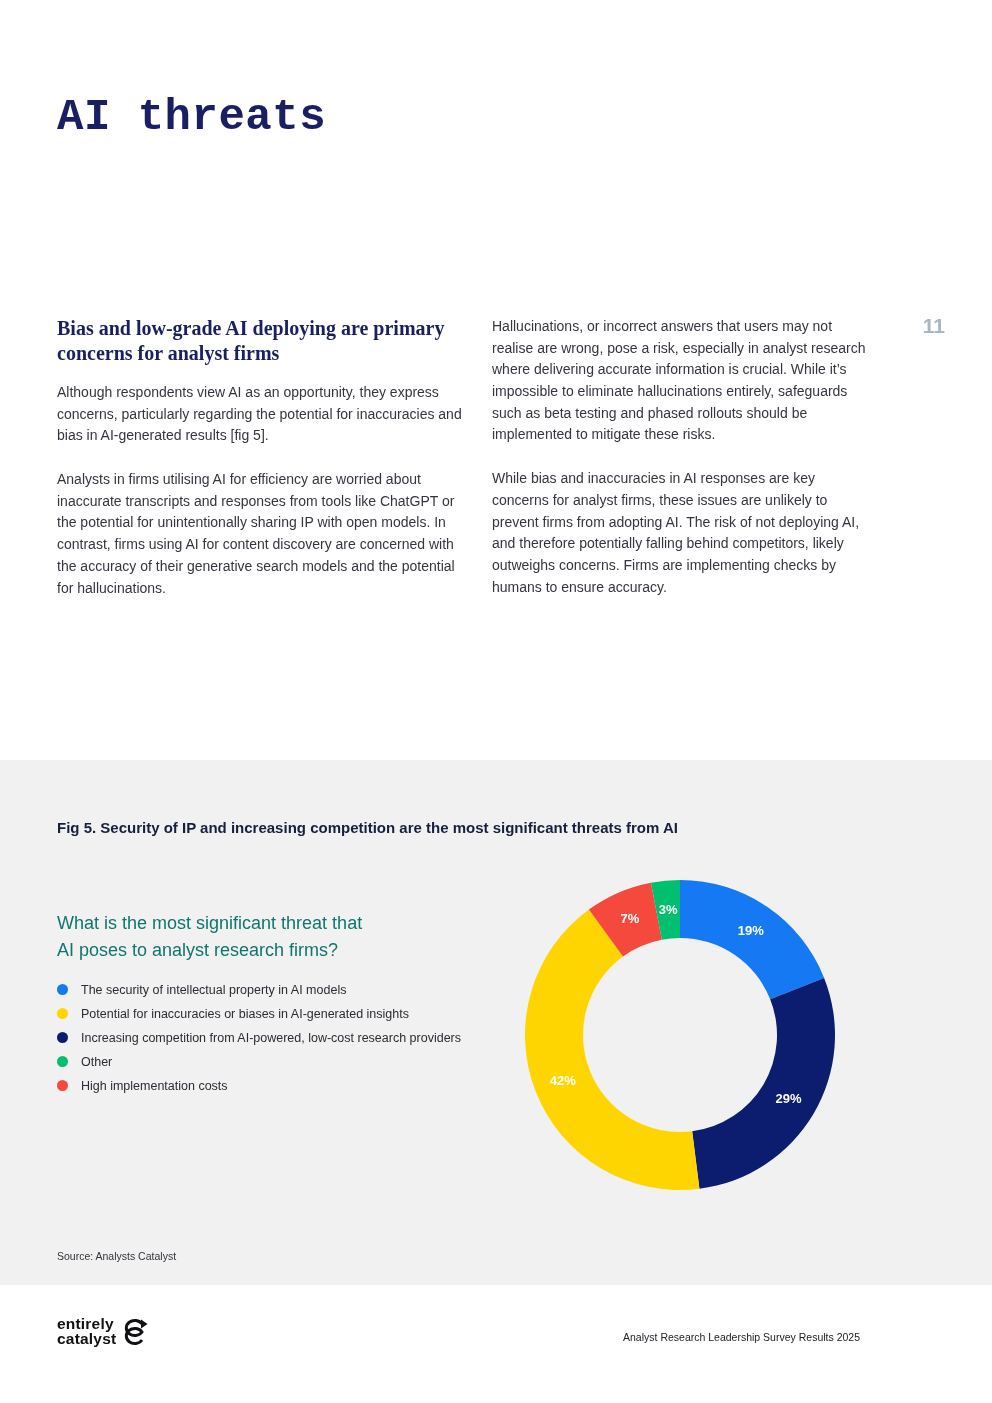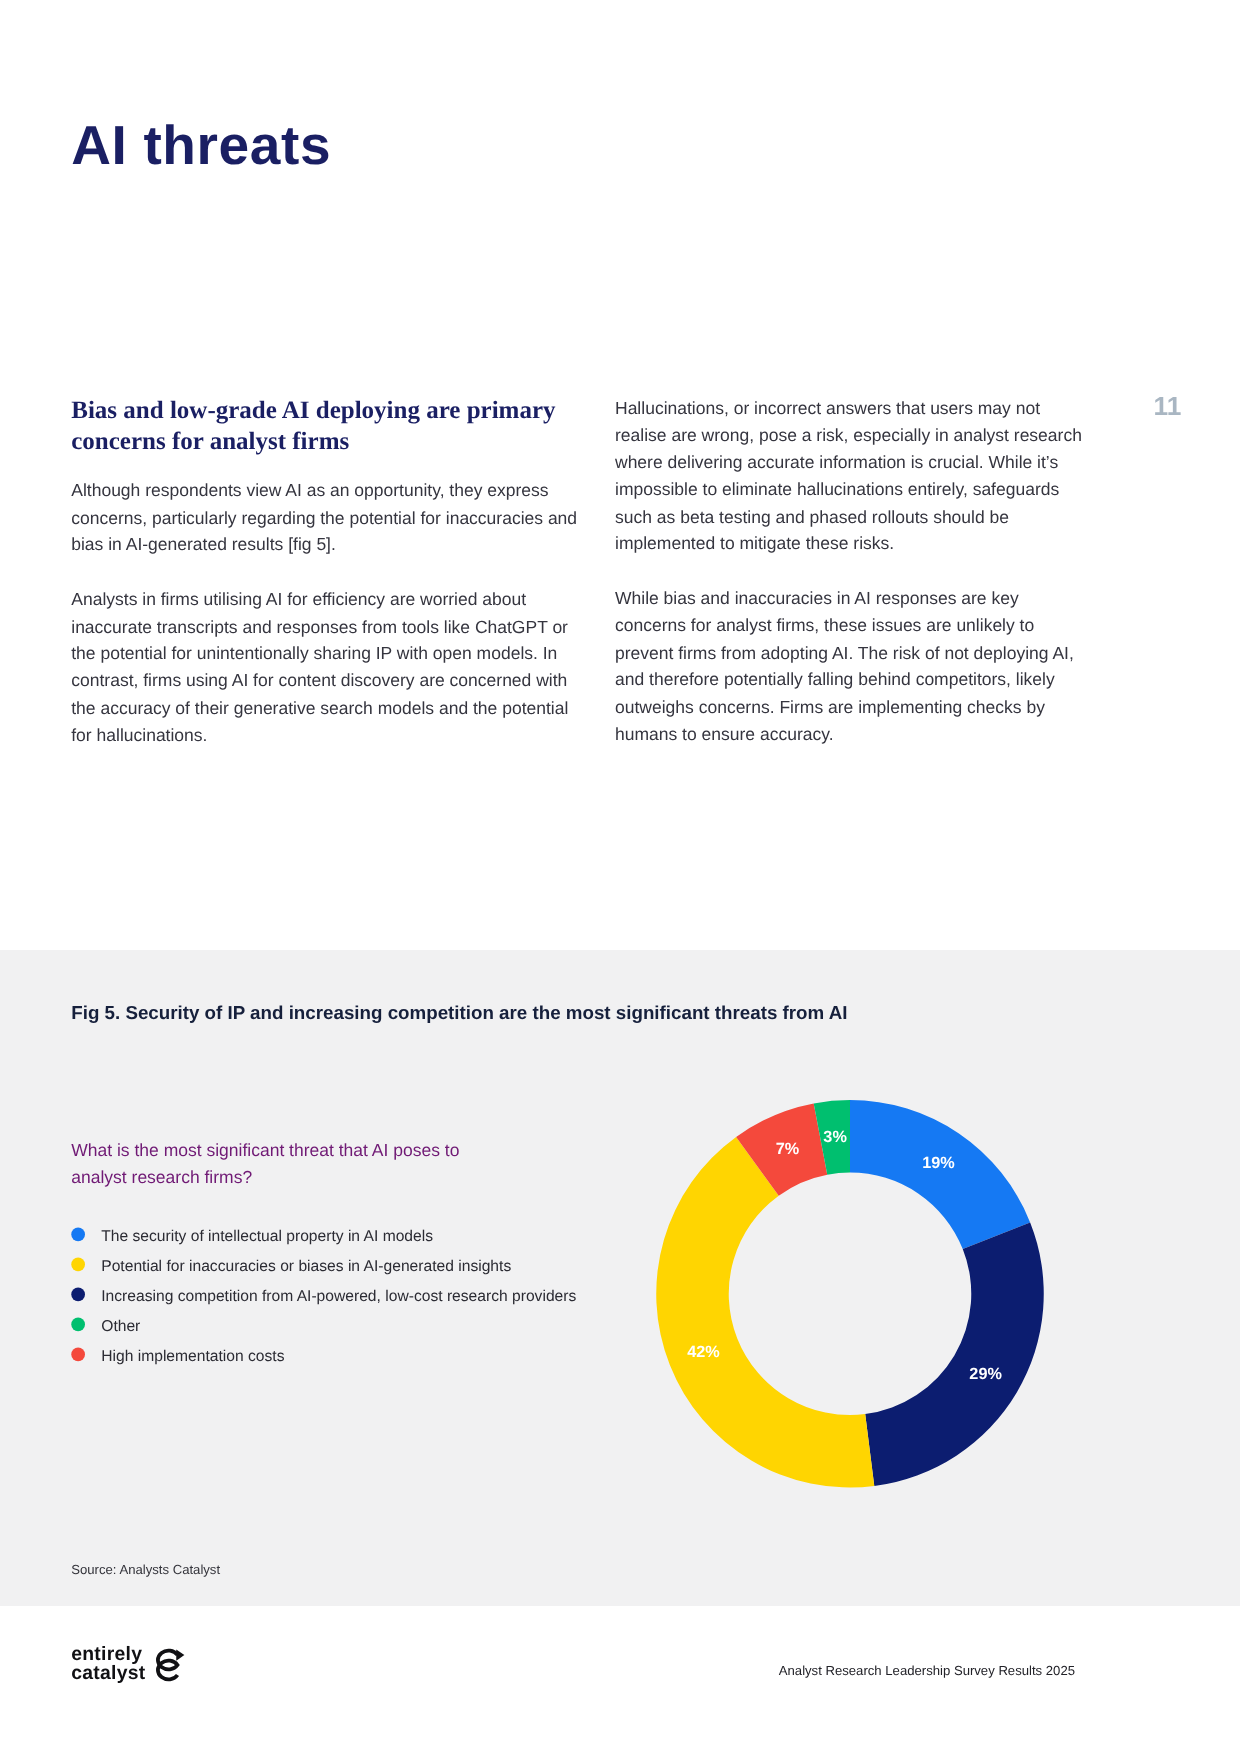--- a/index.html
+++ b/index.html
@@ -7,21 +7,21 @@
   body { font-family:"Liberation Sans", sans-serif; }
   .page {
     position:relative;
     width:992px; height:1403px;
     background:#ffffff;
     overflow:hidden;
     margin:0 auto;
   }
   .page-title {
     position:absolute; top:92px; left:57px;
-    font-family:Liberation Sans, sans-serif;
+    font-family:Liberation Mono, monospace;
     font-weight:700;
     font-size:44px;
     color:#1a1f63;
     letter-spacing:0.5px;
   }
   .page-number {
     position:absolute; top:314px; right:47px;
     font-size:21px; color:#a9b6c2; font-weight:700;
   }
   .columns {
@@ -37,29 +37,29 @@
   }
   .body-p {
     font-size:14px; line-height:1.55; color:#35353f;
     margin:0 0 22px 0;
   }
   .figure-band {
     position:absolute; top:760px; left:0; right:0; height:525px;
     background:#f1f1f2;
   }
   .fig-caption {
-    position:absolute; top:42px; left:57px; right:60px;
+    position:absolute; top:59px; left:57px; right:60px;
     font-size:15px; font-weight:700; color:#16203c;
   }
   .fig-question {
     position:absolute; top:150px; left:57px; width:312px;
-    font-size:14px; line-height:1.5; color:#701a75;
+    font-size:18px; line-height:1.5; color:#0f766e;
   }
   .legend { position:absolute; top:222px; left:57px; }
-  .legend-item { display:flex; margin-bottom:9px; height:15px; }
+  .legend-item { display:flex; align-items:center; margin-bottom:9px; height:15px; }
   .legend-dot {
     width:11px; height:11px; border-radius:50%;
     flex:0 0 11px; margin-right:13px;
   }
   .legend-label { font-size:12.5px; color:#2b2b33; }
   .donut-wrap { position:absolute; top:100px; left:505px; width:350px; height:350px; }
   .slice-label { font-family:"Liberation Sans", sans-serif; font-size:13px; font-weight:600; fill:#ffffff; }
   .fig-source {
     position:absolute; top:490px; left:57px;
     font-size:10.5px; color:#33333a;

